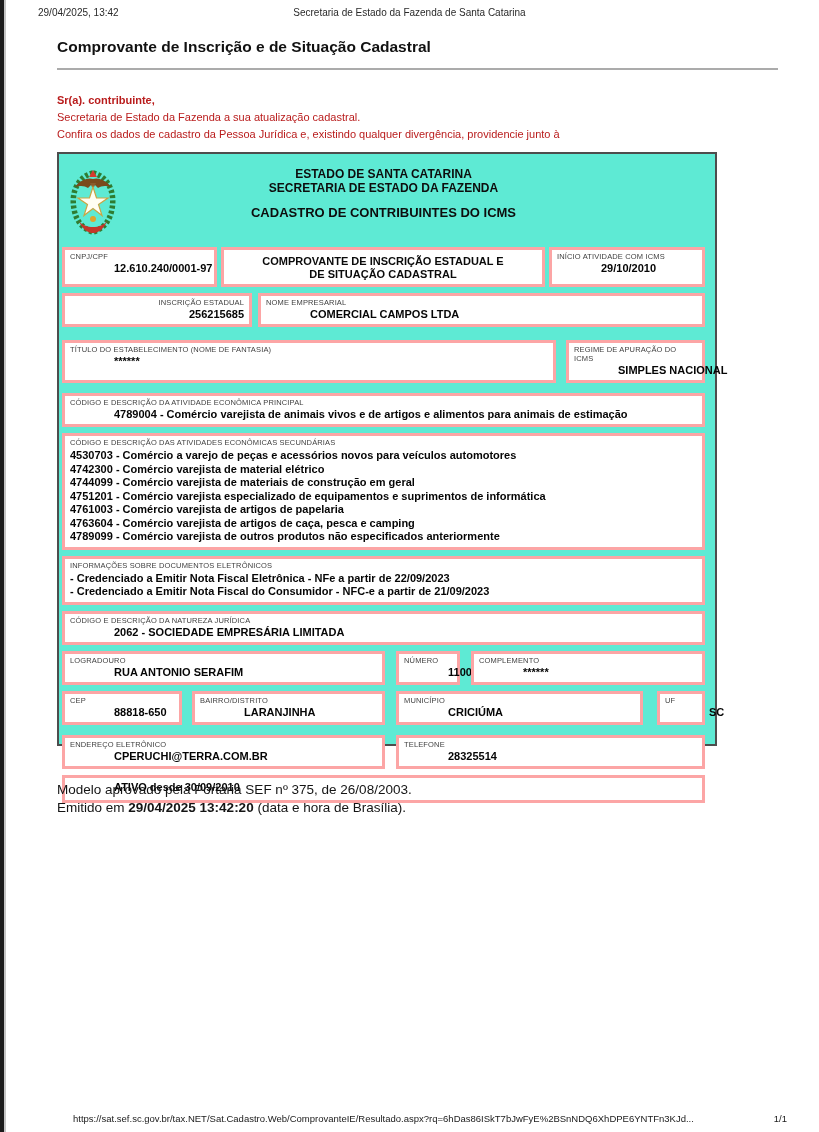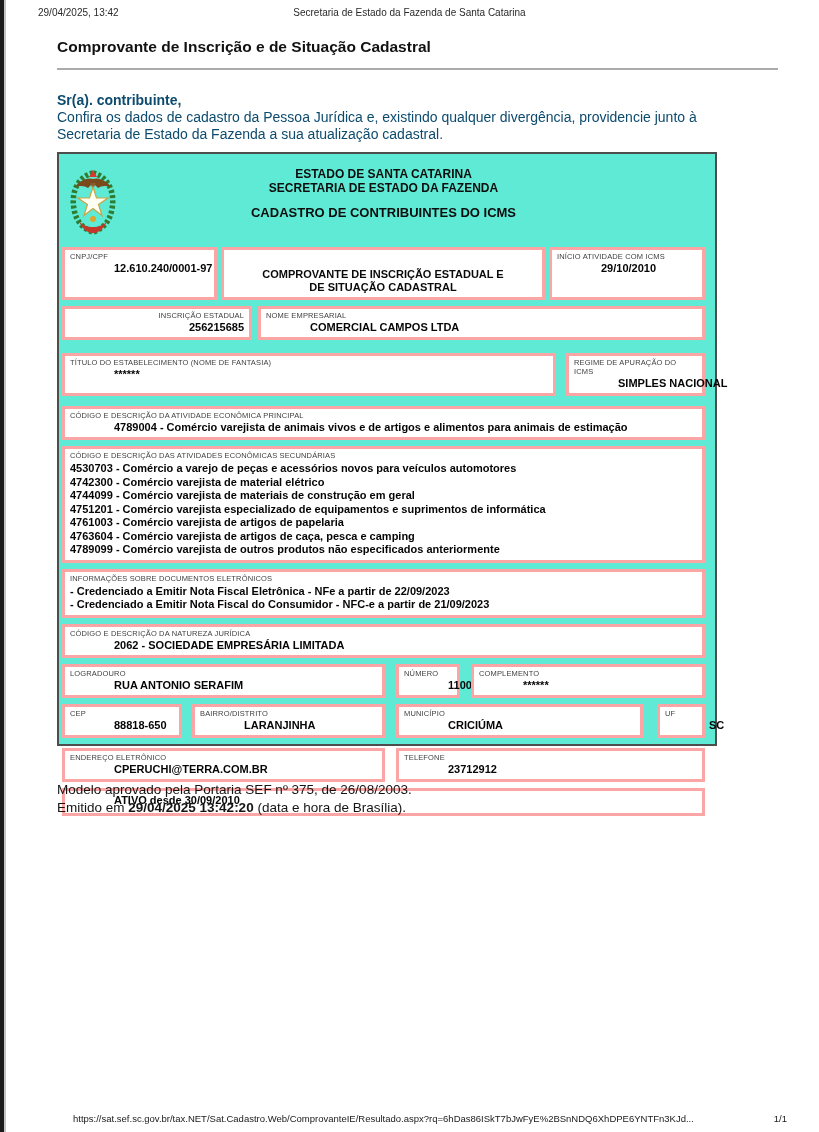--- a/index.html
+++ b/index.html
@@ -14,21 +14,21 @@
   .edge-black { position:absolute; left:0; top:0; width:4px; height:1132px; background:#1b1b1b; }
   .edge-gray  { position:absolute; left:4px; top:0; width:2px; height:1132px; background:#c4c4c4; }
 
   .print-header { position:absolute; top:7px; left:0; width:100%; font-size:10px; color:#2a2a2a; }
   .ph-date { position:absolute; left:38px; top:0; }
   .ph-center { display:block; text-align:center; }
 
   .doc-title { position:absolute; left:57px; top:38px; font-size:15.5px; font-weight:bold; color:#111; }
   .title-rule { position:absolute; left:57px; top:68px; width:721px; height:2px; background:#ababab; }
 
-  .intro { position:absolute; left:57px; top:92px; width:700px; font-size:14px; line-height:17px; color:#0c4a6e; }
+  .intro { position:absolute; left:57px; top:92px; width:700px; font-size:11px; line-height:17px; color:#b91c1c; }
   .intro-bold { font-weight:bold; }
 
   .cert {
     position:absolute; left:57px; top:152px; width:660px; height:594px;
     border:2px solid #4d4d4d; background:#5eead4;
     padding:13px 10px 12px 3px;
   }
   .cert-head { position:relative; height:58px; margin-bottom:22px; }
   .coat { position:absolute; left:5px; top:1px; width:52px; height:68px; }
   .org-line  { text-align:center; font-weight:bold; font-size:12px; line-height:14px; color:#0d0d0d; }
@@ -39,21 +39,21 @@
   .mt13 { margin-top:13px; }
   .mt10 { margin-top:10px; }
 
   .field { border:3px solid #fca5a5; background:#fff; padding:2px 5px 3px; min-height:28px; }
   .grow { flex:1 1 auto; min-width:0; }
   .lbl { font-size:7.5px; line-height:9px; color:#3e3e3e; letter-spacing:0.15px; }
   .val { font-size:11px; line-height:13px; font-weight:bold; margin-top:1px; white-space:nowrap; color:#050505;margin-left:44px; }
   .val-line { font-size:11px; line-height:13.5px; font-weight:bold; color:#050505; white-space:nowrap; }
   .list-box .lbl { margin-bottom:2px; }
 
-  .doc-name { text-align:center; padding-top:18px; }
+  .doc-name { text-align:center; padding-top:5px; }
   .dt { font-size:11px; line-height:13px; font-weight:bold; color:#0a0a0a; }
 
   .w155 { width:155px; flex:0 0 155px; }
   .w156 { width:156px; flex:0 0 156px; }
   .w190 { width:190px; flex:0 0 190px;text-align:right; }
   .w139 { width:139px; flex:0 0 139px; }
   .w323 { width:323px; flex:0 0 323px; }
   .w64  { width:64px;  flex:0 0 64px; }
   .w120 { width:120px; flex:0 0 120px; }
   .w193 { width:193px; flex:0 0 193px; }
@@ -85,22 +85,22 @@
 <div class="print-header">
   <span class="ph-date">29/04/2025, 13:42</span>
   <span class="ph-center">Secretaria de Estado da Fazenda de Santa Catarina</span>
 </div>
 
 <div class="doc-title">Comprovante de Inscrição e de Situação Cadastral</div>
 <div class="title-rule"></div>
 
 <div class="intro">
   <div class="intro-bold">Sr(a). contribuinte,</div>
+  <div>Secretaria de Estado da Fazenda a sua atualização cadastral.</div>
   <div>Confira os dados de cadastro da Pessoa Jurídica e, existindo qualquer divergência, providencie junto à</div>
-  <div>Secretaria de Estado da Fazenda a sua atualização cadastral.</div>
 </div>
 
 <div class="cert">
 
   <div class="cert-head">
     <svg class="coat" viewBox="0 0 52 66" aria-hidden="true">
       <path d="M26 4 C10 8 4 24 7 40 C9 52 16 60 26 63" stroke="#2e7d32" stroke-width="5.5" fill="none" stroke-dasharray="3 2.2"></path>
       <path d="M26 4 C42 8 48 24 45 40 C43 52 36 60 26 63" stroke="#2e7d32" stroke-width="5.5" fill="none" stroke-dasharray="3 2.2"></path>
       <path d="M26 1 l4 7 h-8 z" fill="#d63b2f"></path>
       <path d="M26 10 C20 8 12 12 8 18 C14 16 18 17 21 19 L26 14 L31 19 C34 17 38 16 44 18 C40 12 32 8 26 10 Z" fill="#7a4a1d"></path>
@@ -224,21 +224,21 @@
     </div>
   </div>
 
   <div class="row mt10 g11">
     <div class="field w323">
       <div class="lbl">ENDEREÇO ELETRÔNICO</div>
       <div class="val">CPERUCHI@TERRA.COM.BR</div>
     </div>
     <div class="field grow">
       <div class="lbl">TELEFONE</div>
-      <div class="val">23712912</div>
+      <div class="val">28325514</div>
     </div>
   </div>
 
   <div class="row">
     <div class="field grow">
       <div class="val">ATIVO desde 30/09/2010</div>
     </div>
   </div>
 
 </div>

